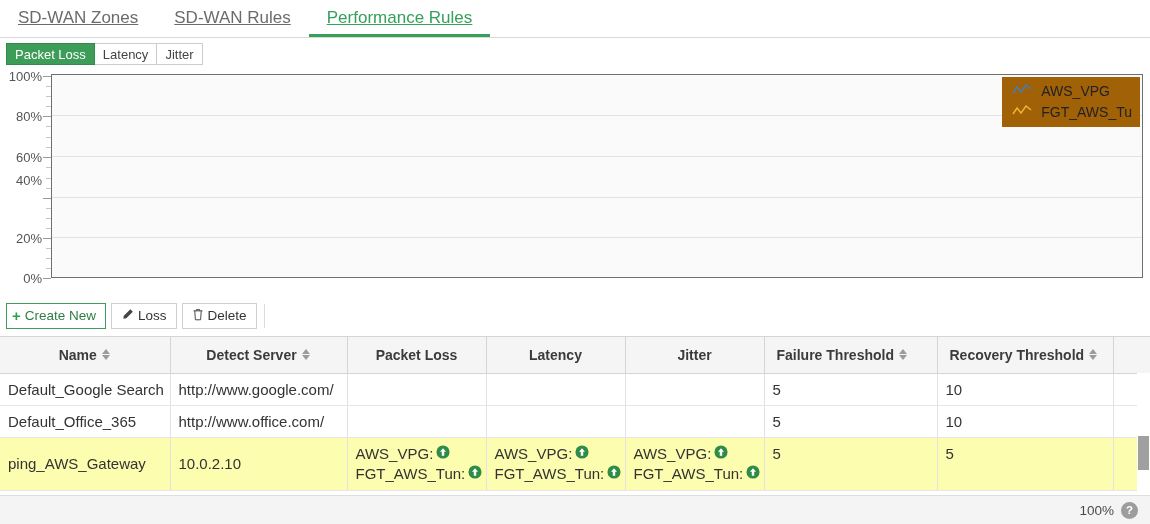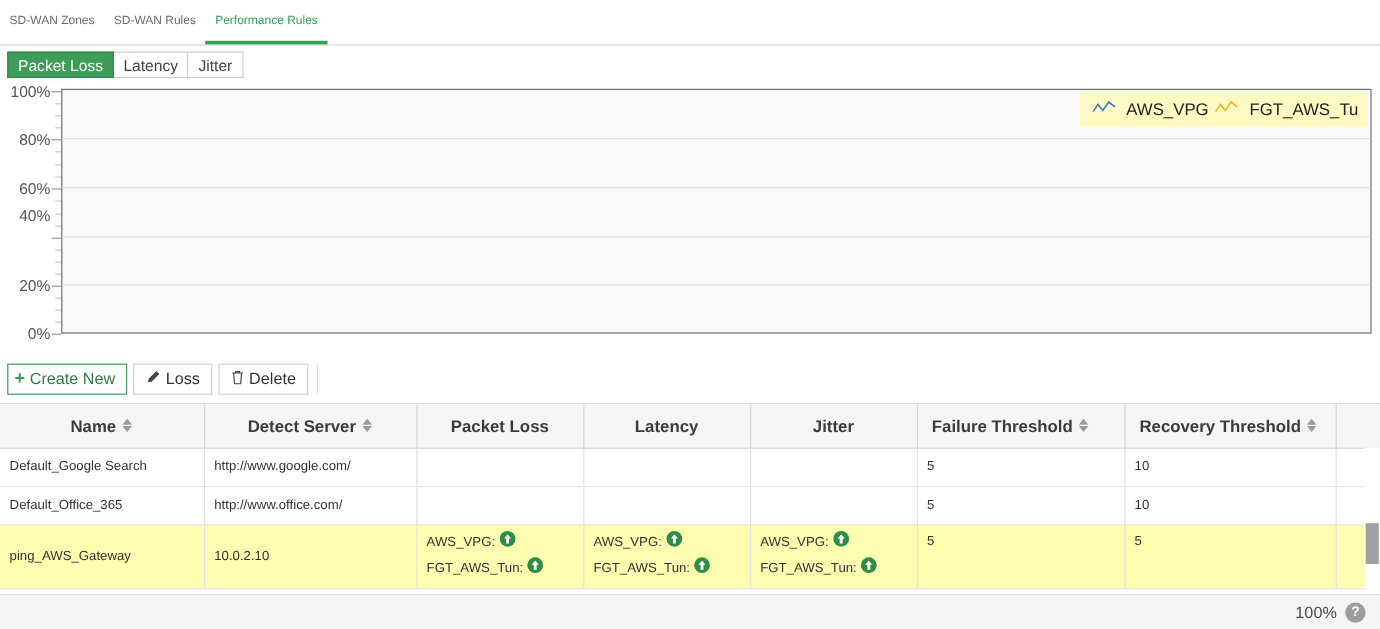--- a/index.html
+++ b/index.html
@@ -16,26 +16,27 @@
 
   
   .tabbar {
     position: absolute; left: 0; top: 0; width: 1150px; height: 38px;
     background: #ffffff;
     border-bottom: 1px solid #d9d9d9;
     display: flex; align-items: flex-end;
   }
   .tab {
     height: 37px; line-height: 36px;
-    padding: 0 8px;
-    font-size: 10px;
+    padding: 0 18px;
+    font-size: 17px;
     color: #6b6b6b;
     cursor: pointer;
     border-bottom: 3px solid transparent;
     white-space: nowrap;
+    text-decoration: underline;
   }
   .tab.active {
     color: #34a058;
     border-bottom: 3px solid #34a058;
     font-weight: 400;
   }
 
   
   .subtabs {
     position: absolute; left: 6px; top: 43px;
@@ -85,23 +86,23 @@
     height: 1px; background: #e2e2e2;
   }
   .tick-major {
     position: absolute; left: 43px; width: 8px; height: 1px; background: #9a9a9a;
   }
   .tick-minor {
     position: absolute; left: 46px; width: 5px; height: 1px; background: #c8c8c8;
   }
   .legend {
     position: absolute; right: 2px; top: 2px;
-    background: #fef9c3;
+    background: #a16207;
     padding: 6px 8px 7px 10px;
-    display: flex; flex-direction: row; gap: 5px;
+    display: flex; flex-direction: column; gap: 5px;
   }
   .legend-row { display: flex; align-items: center; gap: 9px; }
   .legend-label { font-size: 14px; color: #222; white-space: nowrap; }
 
   
   .toolbar {
     position: absolute; left: 0; top: 297px;
     width: 1150px; height: 37px;
     background: #ffffff;
     display: flex; align-items: center;
@@ -173,21 +174,21 @@
     padding: 0 6px;
     white-space: nowrap;
   }
   table.grid th .th-inner {
     display: inline-flex; align-items: center; gap: 5px; justify-content: center;
   }
   table.grid td {
     height: 32px;
     border-right: 1px solid #e2e2e2;
     border-bottom: 1px solid #e6e6e6;
-    font-size: 11px;
+    font-size: 15px;
     color: #333;
     padding: 0 8px;
     vertical-align: middle;
     background: #ffffff;
     white-space: nowrap;
   }
   tr.highlight td { background: #fdfdaf; }
   tr.tall td { height: 53px; }
   .member-line { display: flex; align-items: center; gap: 3px; line-height: 19px; }
   .member-line + .member-line { margin-top: 1px; }

